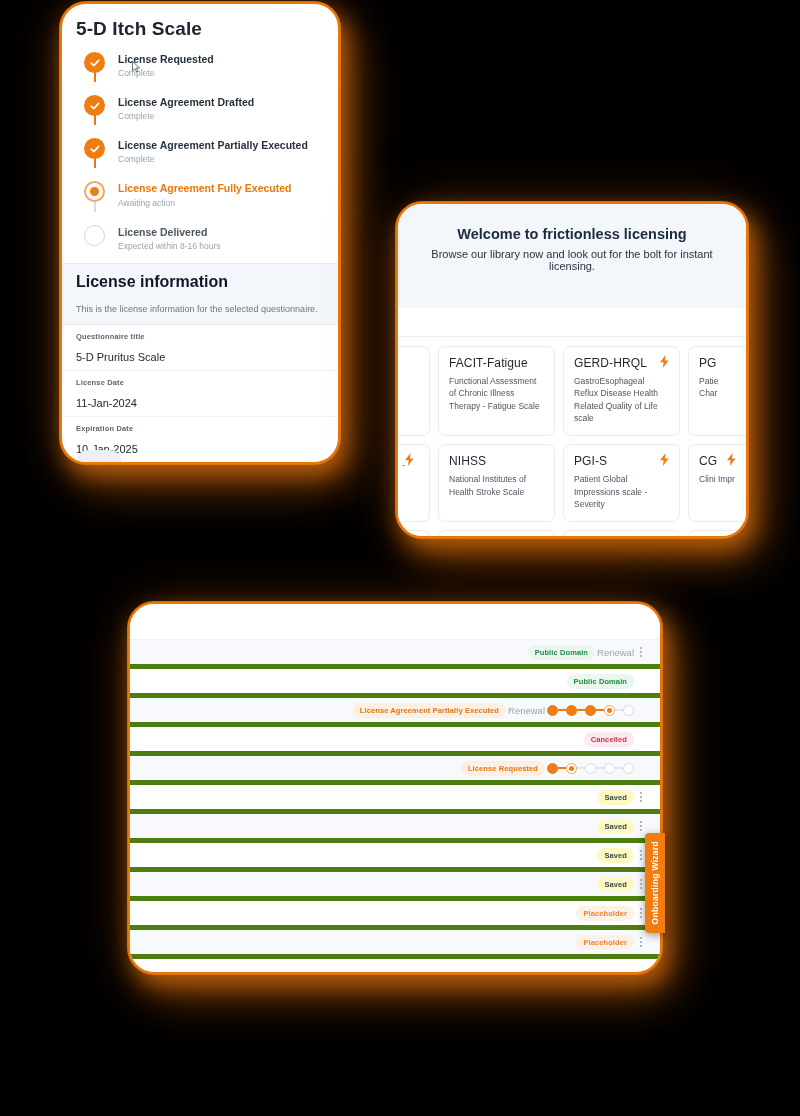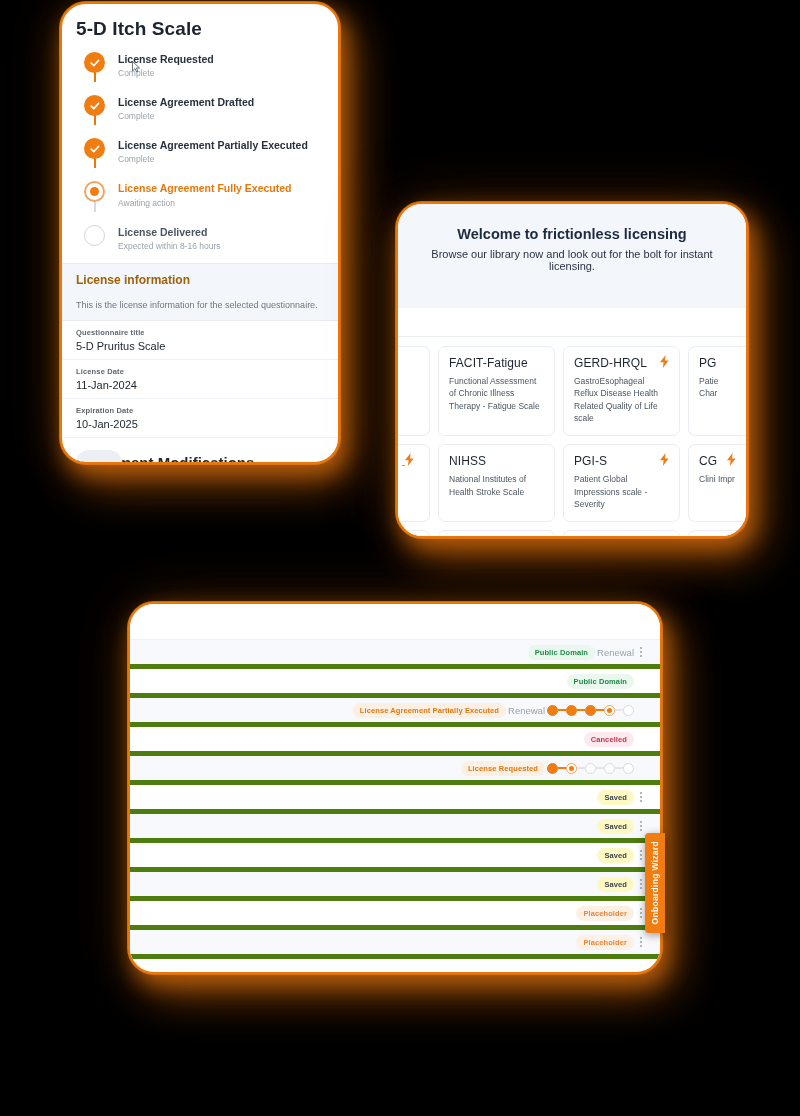--- a/index.html
+++ b/index.html
@@ -57,25 +57,25 @@
   .tl-text { padding-top: 1px; }
   .tl-label { font-size: 10.5px; font-weight: 700; color: #27313d; line-height: 1.25; }
   .tl-row.current .tl-label { color: #e8780c; }
   .tl-row.pending .tl-label { color: #4a5562; }
   .tl-sub { font-size: 8.5px; color: #9aa3ad; margin-top: 2px; }
 
   .info-head {
     background: #f3f6fb; border-top: 1px solid #e8ecf2; border-bottom: 1px solid #e8ecf2;
     padding: 9px 14px 10px;
   }
-  .info-head h3 { font-size: 12px; font-weight: 700; color: #a16207; }
+  .info-head h3 { font-size: 16px; font-weight: 700; color: #0f172a; }
   .info-head p { font-size: 9px; color: #6d7781; margin-top: 13px; }
   .field { padding: 7px 14px 7px; border-bottom: 1px solid #eef1f5; }
   .field .k { font-size: 7.5px; font-weight: 700; color: #5d6670; letter-spacing: .15px; }
-  .field .v { font-size: 11px; color: #202933; margin-top: 3px; }
+  .field .v { font-size: 11px; color: #202933; margin-top: 10px; }
   .mods { padding: 16px 14px 0; }
   .mods h3 { font-size: 15px; font-weight: 700; color: #1e2833; }
   .toggle-peek {
     position: absolute; left: 14px; bottom: -14px; width: 46px; height: 26px;
     background: #eceff3; border-radius: 13px;
   }
 
   
   #card-library { left: 396px; top: 202px; width: 352px; height: 336px; }
   .lib-banner {

